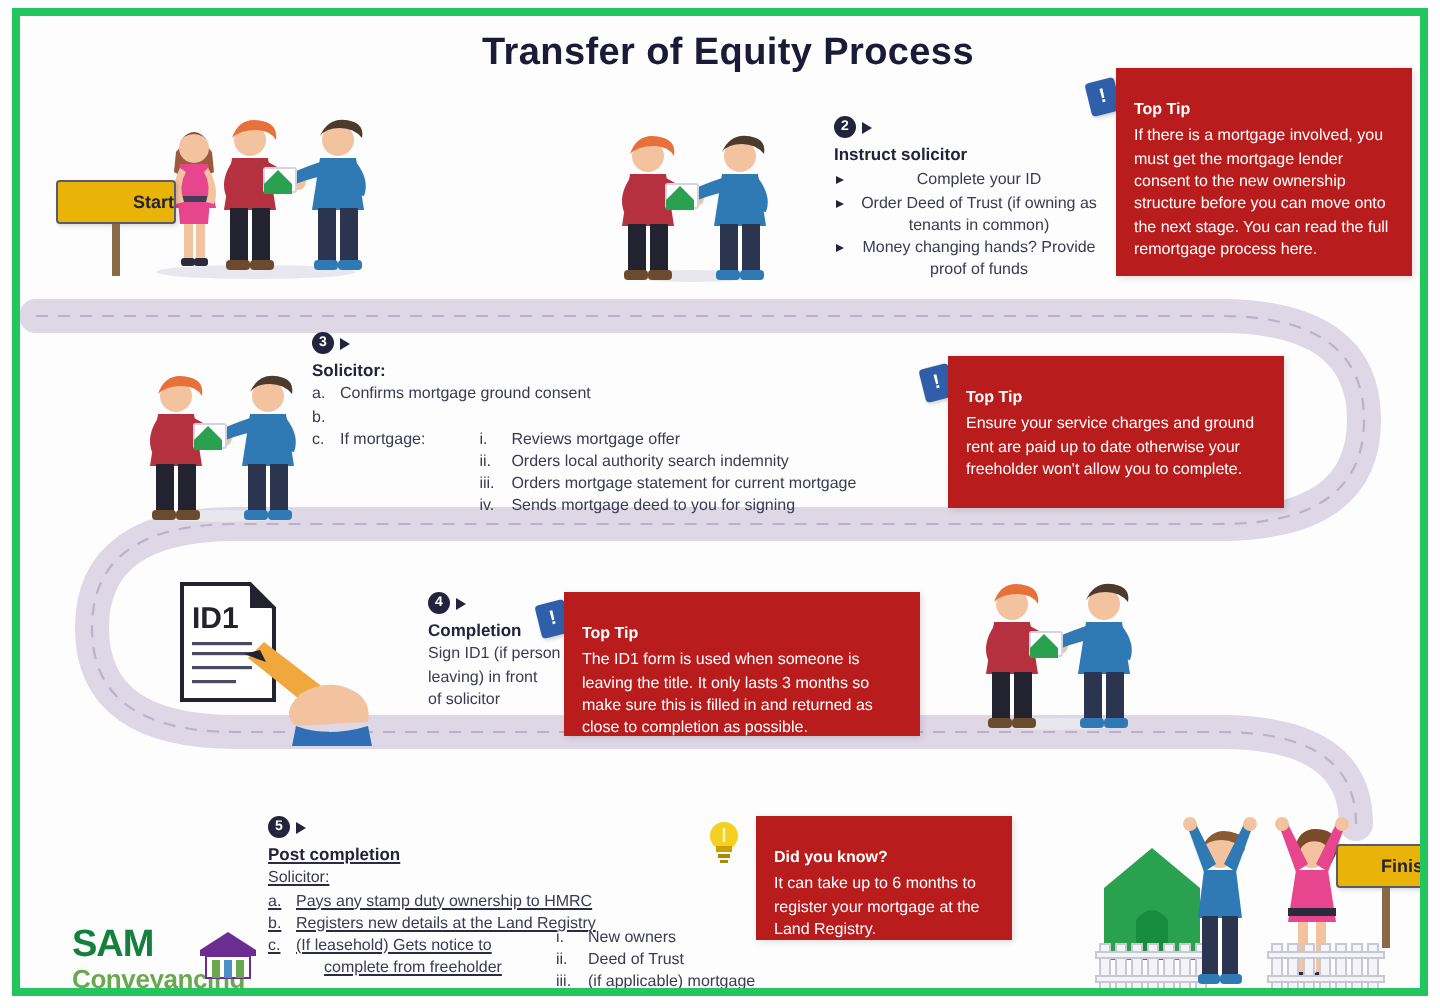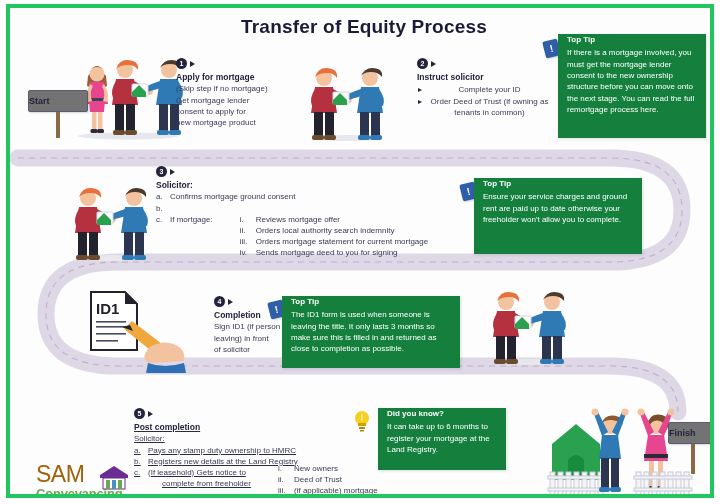--- a/index.html
+++ b/index.html
@@ -46,53 +46,53 @@
     border-left:4px solid #23233c;
   }
   .lettered{display:flex;gap:5px;font-size:8px;color:#3a3a52;line-height:1.38;}
   .lettered .lab{width:9px;flex:none;color:#3a3a52;}
   .roman-wrap{margin-left:0;}
   .roman{display:flex;gap:6px;font-size:8px;color:#3a3a52;line-height:1.38;}
   .roman .lab{width:10px;flex:none;text-align:left;}
 
   
   .tipbox{
-    position:absolute;background:#15803d;color:#ffffff;padding:1px 9px;
+    position:absolute;background:#b91c1c;color:#ffffff;padding:16px 9px;
     box-sizing:border-box;box-shadow:1px 1px 3px rgba(0,0,0,.12);
   }
   .tip-head{font-size:8px;font-weight:bold;margin-bottom:2px;line-height:1.3;}
   .tip-body{font-size:8px;line-height:1.42;}
   .tip-icon{
     position:absolute;width:15px;height:17px;background:#2f5fa8;
     transform:rotate(-14deg);border-radius:2px;
     display:flex;align-items:center;justify-content:center;
     color:#fff;font-size:10px;font-weight:bold;line-height:1;
     box-shadow:1px 1px 2px rgba(0,0,0,.2);
   }
   .bulb{
     position:absolute;width:16px;height:22px;
   }
 
   
   .sign{position:absolute;}
   .sign .plate{
-    background:#737373;border:1.5px solid #5b5b70;border-radius:2px;
-    font-size:9px;font-weight:bold;color:#23233c;text-align:left;
+    background:#eab308;border:1.5px solid #5b5b70;border-radius:2px;
+    font-size:9px;font-weight:bold;color:#23233c;text-align:right;
     padding:5px 0;box-shadow:1px 1px 2px rgba(0,0,0,.15);
   }
   .sign .post{
     width:4px;background:#8a6a46;margin:0 auto;
   }
 
   
   #id1doc{position:absolute;left:78px;top:282px;width:52px;height:62px;}
 
   
   #logo{position:absolute;left:26px;top:455px;}
-  #logo .sam{font-size:23px;font-weight:normal;color:#a16207;letter-spacing:-.5px;line-height:1;}
+  #logo .sam{font-size:19px;font-weight:bold;color:#15803d;letter-spacing:-.5px;line-height:1;}
   #logo .conv{font-size:13px;font-weight:bold;color:#6aa84f;letter-spacing:-.2px;line-height:1;margin-top:1px;}
   #logo .house{position:absolute;left:62px;top:1px;}
   #copyright{
     position:absolute;left:420px;top:487px;width:180px;text-align:center;
     font-size:5px;color:#b9b9c6;
   }
   .ppl{position:absolute;}
 </style>
 </head>
 <body>
@@ -155,31 +155,20 @@
 
     <rect x="62" y="36" width="16" height="12" rx="1" fill="#ffffff" stroke="#d4d4de"></rect>
     <path d="M62 44 l7 -7 l7 7 v5 h-14 z" fill="#2aa14f"></path>
   </svg>
 
   <div class="sign" style="left:18px;top:82px;width:60px;">
     <div class="plate">Start</div>
     <div class="post" style="height:26px;"></div>
   </div>
 
-  <div class="step" style="left:166px;top:50px;width:110px;">
-    <div class="badge-row">
-      <span class="num-badge">1</span>
-      <span class="arrow-mark"></span>
-    </div>
-    <div class="step-title">Apply for mortgage</div>
-    <div class="step-line">(Skip step if no mortgage)</div>
-    <div class="step-line">Get mortgage lender</div>
-    <div class="step-line">consent to apply for</div>
-    <div class="step-line">new mortgage product</div>
-  </div>
 
   <svg class="ppl" style="left:296px;top:48px;" width="82" height="86" viewBox="0 0 82 86">
     <ellipse cx="41" cy="82" rx="34" ry="3" fill="#e7e7ed"></ellipse>
     <g>
       <circle cx="18" cy="22" r="8" fill="#f3c3a0"></circle>
       <path d="M9 21 q4 -12 17 -8 q6 2 5 9 q-3 -5 -10 -5 q-8 0 -12 4 z" fill="#e8703a"></path>
       <path d="M9 31 h18 l4 26 h-26 z" fill="#b63140"></path>
       <path d="M9 33 q-6 9 -3 17 l5 -1 q-3 -7 1 -13 z" fill="#b63140"></path>
       <path d="M27 33 q9 5 15 8 l-2 5 q-9 -3 -16 -7 z" fill="#b63140"></path>
       <circle cx="42" cy="43" r="4" fill="#f3c3a0"></circle>
@@ -206,20 +195,21 @@
 
   <div class="step" style="left:407px;top:50px;width:135px;">
     <div class="badge-row">
       <span class="num-badge">2</span>
       <span class="arrow-mark"></span>
     </div>
     <div class="step-title">Instruct solicitor</div>
     <ul class="bullets">
       <li>Complete your ID</li>
       <li>Order Deed of Trust (if owning as tenants in common)</li>
+      <li>Money changing hands? Provide proof of funds</li>
     </ul>
   </div>
 
   <div class="tip-icon" style="left:534px;top:32px;">!</div>
   <div class="tipbox" style="left:548px;top:26px;width:148px;height:104px;">
     <div class="tip-head">Top Tip</div>
     <div class="tip-body">If there is a mortgage involved, you must get the mortgage lender consent to the new ownership structure before you can move onto the next stage. You can read the full remortgage process here.</div>
   </div>
 
   <svg class="ppl" style="left:60px;top:168px;" width="82" height="86" viewBox="0 0 82 86">

